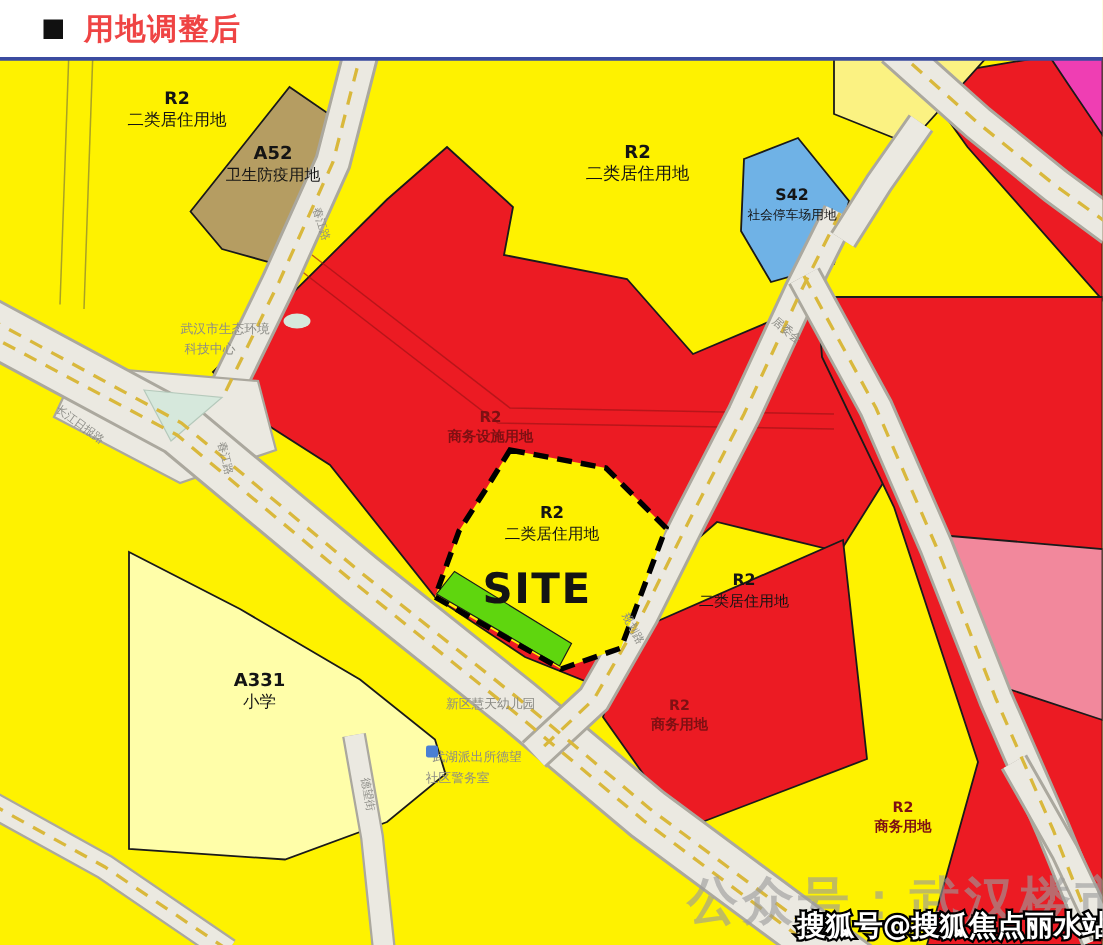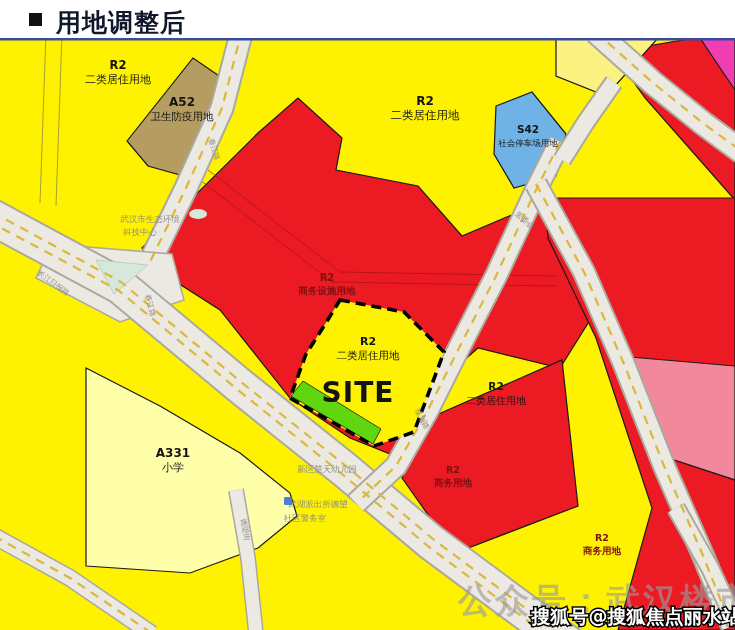--- a/index.html
+++ b/index.html
@@ -1,19 +1,19 @@
 <!DOCTYPE html>
 <html><head>
 <meta charset="utf-8">
 <style>
   html,body{margin:0;padding:0;background:#ffffff;}
   body{width:735px;height:630px;overflow:hidden;font-family:"DejaVu Sans","Liberation Sans",sans-serif;}
   .header{position:relative;width:735px;height:38px;background:#ffffff;}
   .header .bullet{position:absolute;left:29px;top:13px;width:13px;height:13px;background:#111111;}
-  .header .title{position:absolute;left:56px;top:6px;font-size:25px;font-weight:bold;color:#0f172a;letter-spacing:1px;}
+  .header .title{position:absolute;left:56px;top:6px;font-size:20px;font-weight:bold;color:#ef4444;letter-spacing:1px;}
   svg{display:block;}
   text{font-family:"DejaVu Sans","Liberation Sans",sans-serif;}
 </style>
 </head>
 <body>
 
 <div class="header">
   <div class="bullet"></div>
   <div class="title">用地调整后</div>
 </div>

